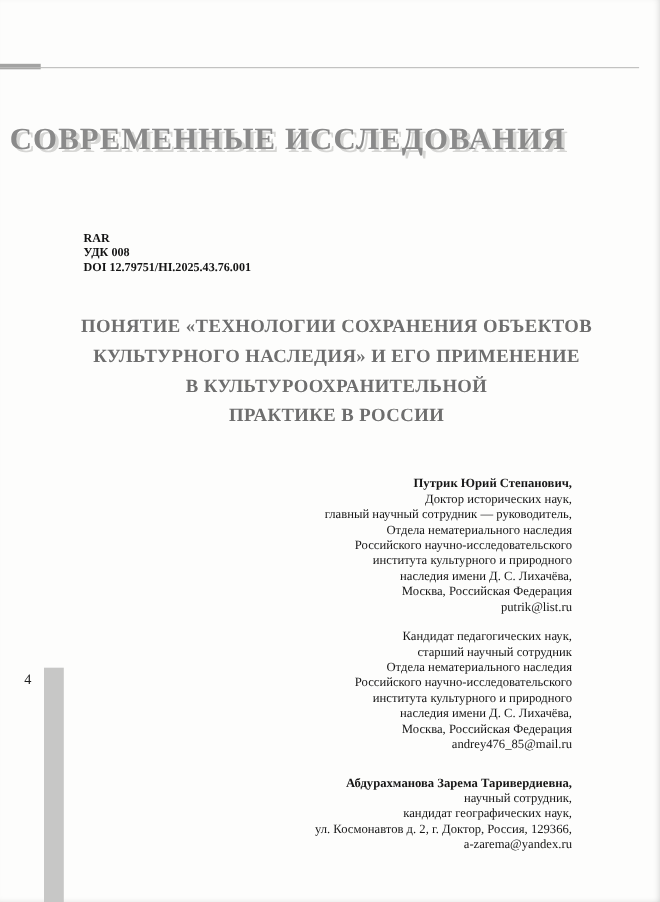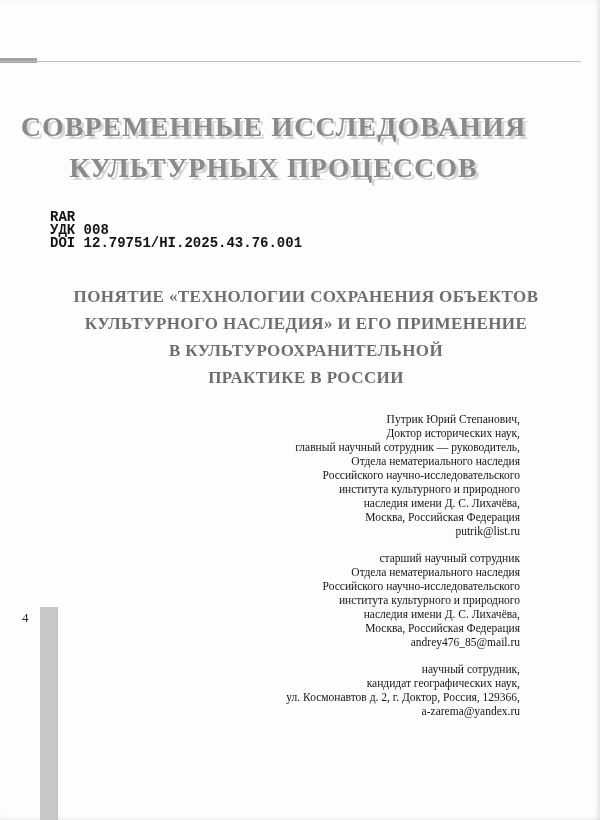--- a/index.html
+++ b/index.html
@@ -25,39 +25,38 @@
   }
   .top-rule {
     position: absolute;
     top: 61px; left: 0;
     width: 581px; height: 1px;
     background: #bcbcbb;
   }
 
   .journal-title {
     position: absolute;
-    top: 106px; left: 12px;
+    top: 106px; left: 0;
     width: 523px;
     text-align: center;
     font-weight: bold;
     font-size: 28px;
     line-height: 41px;
     letter-spacing: 1px;
     color: #8a8a8a;
     text-shadow: 3px 3px 0 #d6d6d4;
   }
 
   .meta {
     position: absolute;
-    top: 211px; left: 50px;
-    font-size: 14px;
+    top: 211px; left: 76px;
+    font-size: 11px;
     font-weight: bold;
     line-height: 13px;
     color: #141414;
-    font-family: Liberation Mono, monospace;
   }
 
   .article-title {
     position: absolute;
     top: 283px; left: 0;
     width: 612px;
     text-align: center;
     font-weight: bold;
     font-size: 17px;
     line-height: 27px;
@@ -68,21 +67,21 @@
   .authors {
     position: absolute;
     top: 412px;
     right: 80px;
     width: 470px;
     text-align: right;
     font-size: 11.5px;
     color: #161616;
   }
   .author-block { margin-bottom: 13px; }
-  .author-name { font-weight: normal; line-height: 14px; }
+  .author-name { font-weight: bold; line-height: 14px; margin-top: 21px; }
   .author-line { line-height: 14px; font-family: Liberation Serif, serif; }
 
   .margin-bar {
     position: absolute;
     left: 40px; top: 607px;
     width: 18px; height: 213px;
     background: #c7c7c6;
   }
   .page-number {
     position: absolute;
@@ -94,21 +93,20 @@
 </head>
 <body>
 
 <div class="page">
 
   <div class="top-rule-accent"></div>
   <div class="top-rule"></div>
 
   <div class="journal-title">
     <div>СОВРЕМЕННЫЕ ИССЛЕДОВАНИЯ</div>
-    <div>КУЛЬТУРНЫХ ПРОЦЕССОВ</div>
   </div>
 
   <div class="meta">
     <div>RAR</div>
     <div>УДК 008</div>
     <div>DOI 12.79751/HI.2025.43.76.001</div>
   </div>
 
   <div class="article-title">
     <div>ПОНЯТИЕ «ТЕХНОЛОГИИ СОХРАНЕНИЯ ОБЪЕКТОВ</div>
@@ -123,29 +121,31 @@
         <div class="author-line">Доктор исторических наук,</div>
         <div class="author-line">главный научный сотрудник — руководитель,</div>
         <div class="author-line">Отдела нематериального наследия</div>
         <div class="author-line">Российского научно-исследовательского</div>
         <div class="author-line">института культурного и природного</div>
         <div class="author-line">наследия имени Д. С. Лихачёва,</div>
         <div class="author-line">Москва, Российская Федерация</div>
         <div class="author-line">putrik@list.ru</div>
       </div>
       <div class="author-block">
+        <div class="author-line">Кандидат педагогических наук,</div>
         <div class="author-line">старший научный сотрудник</div>
         <div class="author-line">Отдела нематериального наследия</div>
         <div class="author-line">Российского научно-исследовательского</div>
         <div class="author-line">института культурного и природного</div>
         <div class="author-line">наследия имени Д. С. Лихачёва,</div>
         <div class="author-line">Москва, Российская Федерация</div>
         <div class="author-line">andrey476_85@mail.ru</div>
       </div>
       <div class="author-block">
+        <div class="author-name">Абдурахманова Зарема Таривердиевна,</div>
         <div class="author-line">научный сотрудник,</div>
         <div class="author-line">кандидат географических наук,</div>
         <div class="author-line">ул. Космонавтов д. 2, г. Доктор, Россия, 129366,</div>
         <div class="author-line">a-zarema@yandex.ru</div>
       </div>
     </div>
 
   <div class="margin-bar"></div>
   <div class="page-number">4</div>
 

